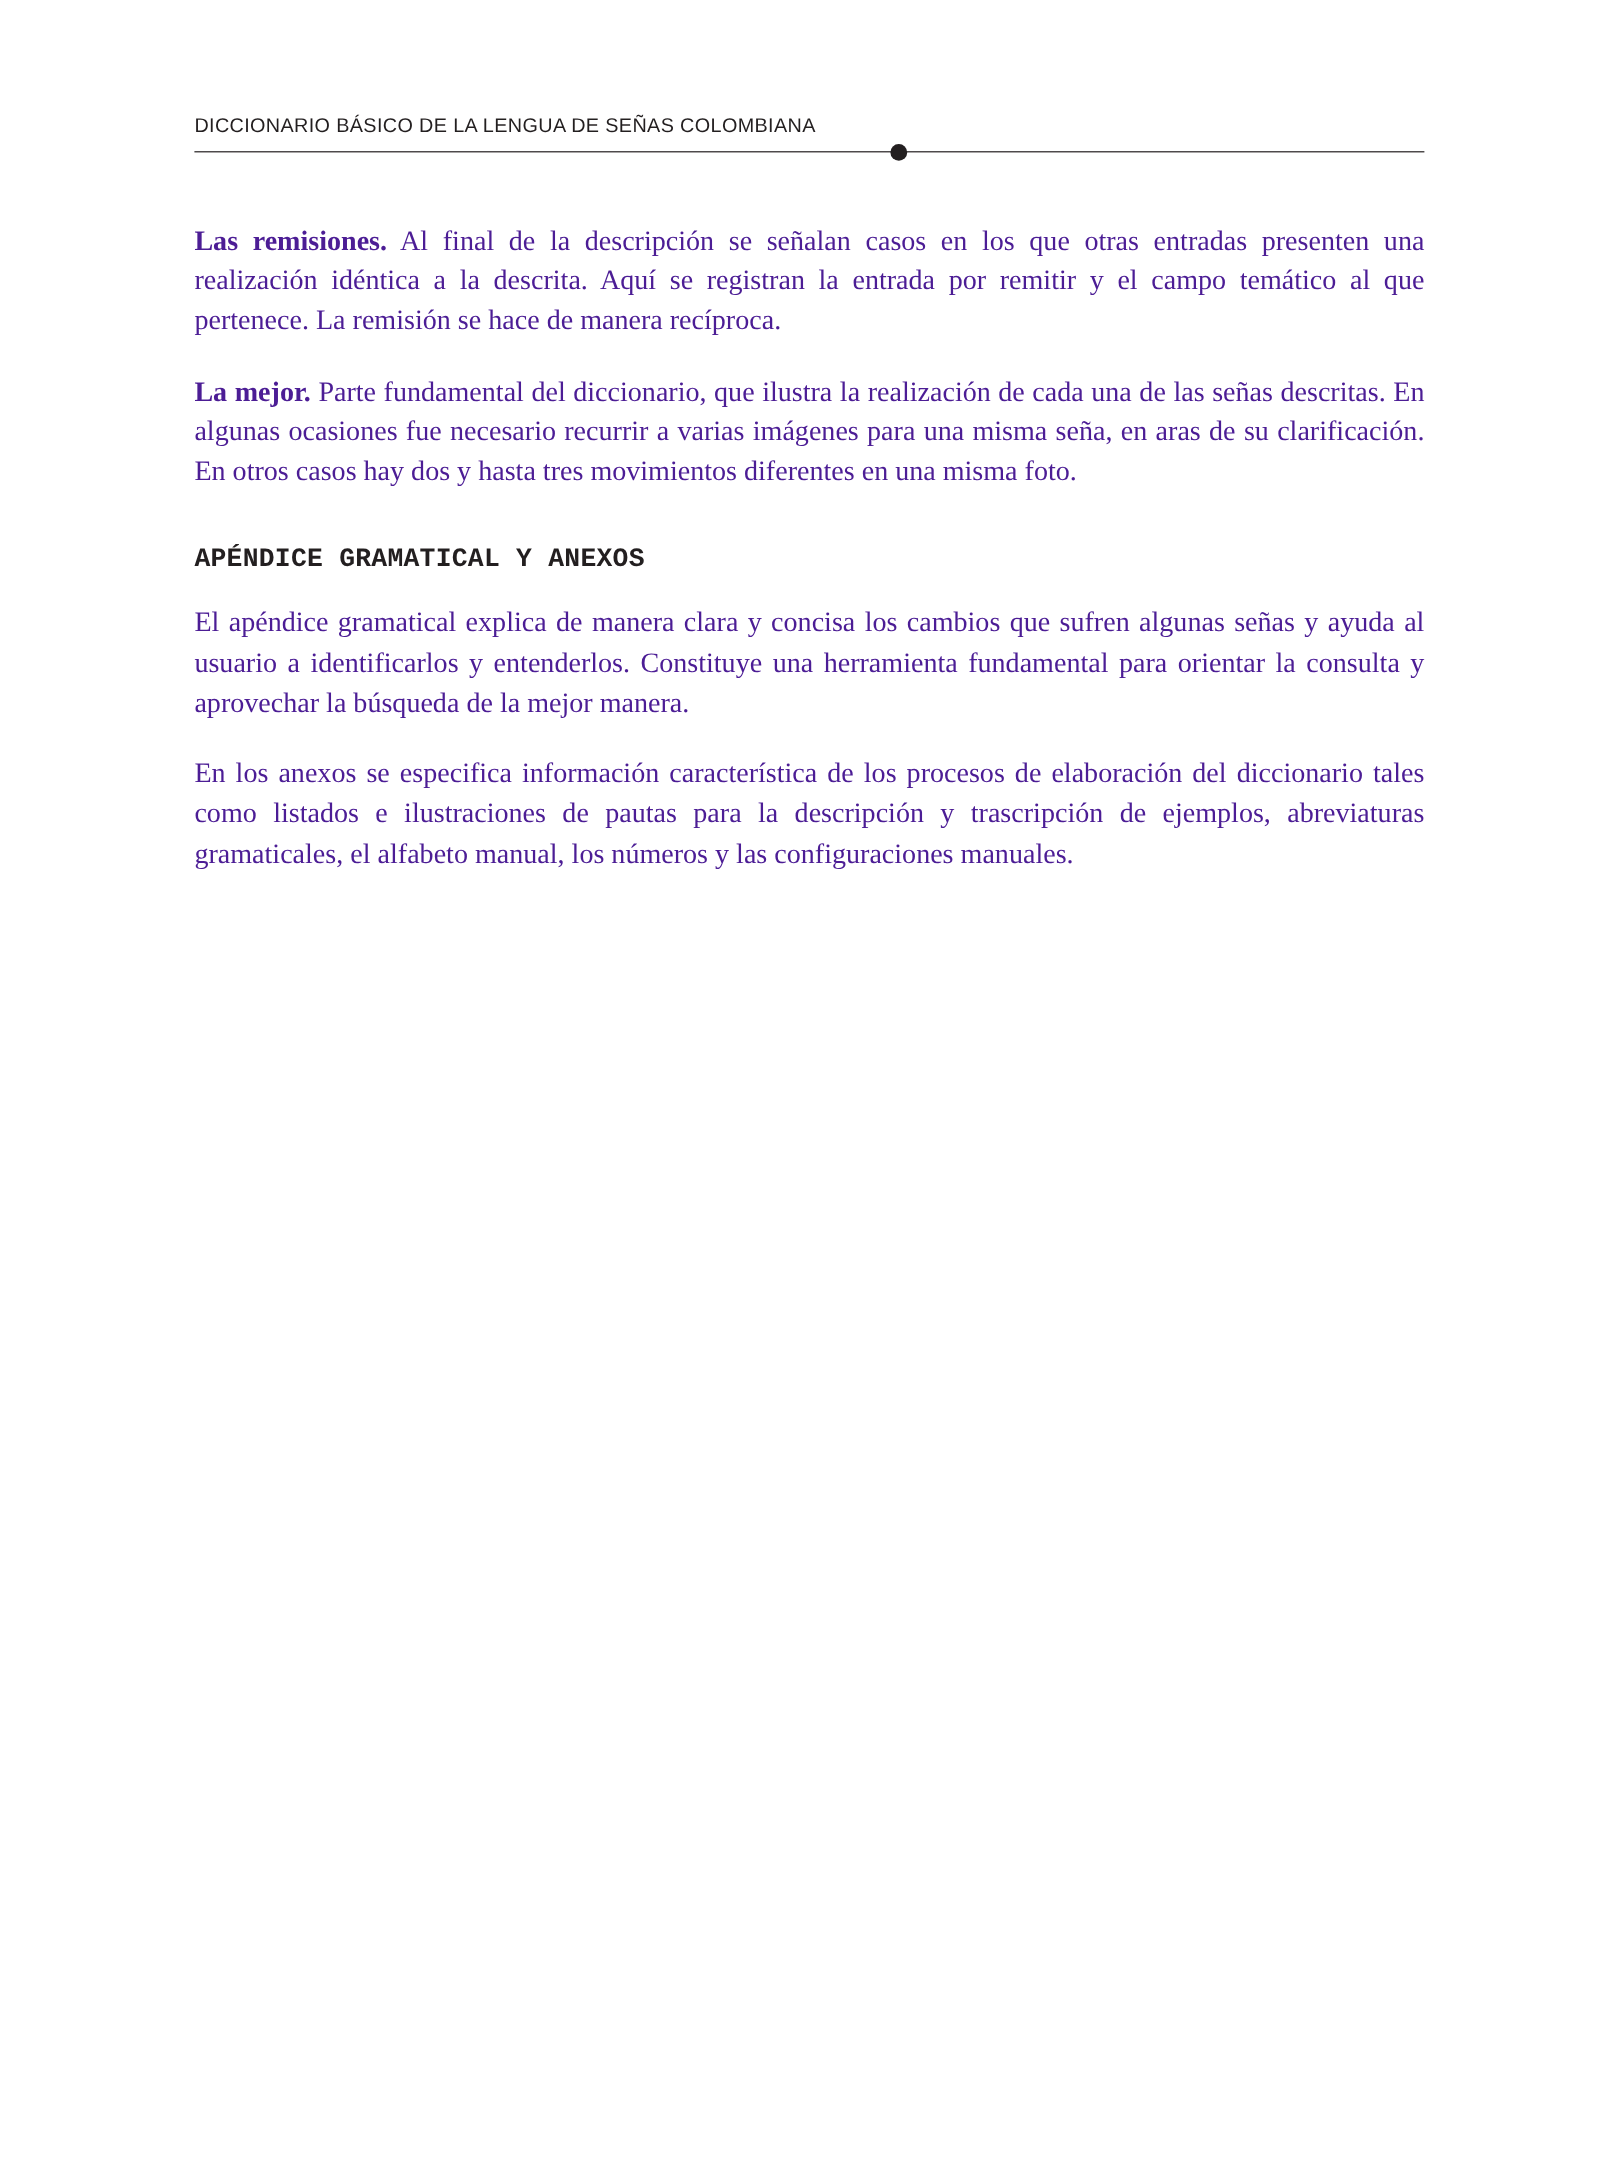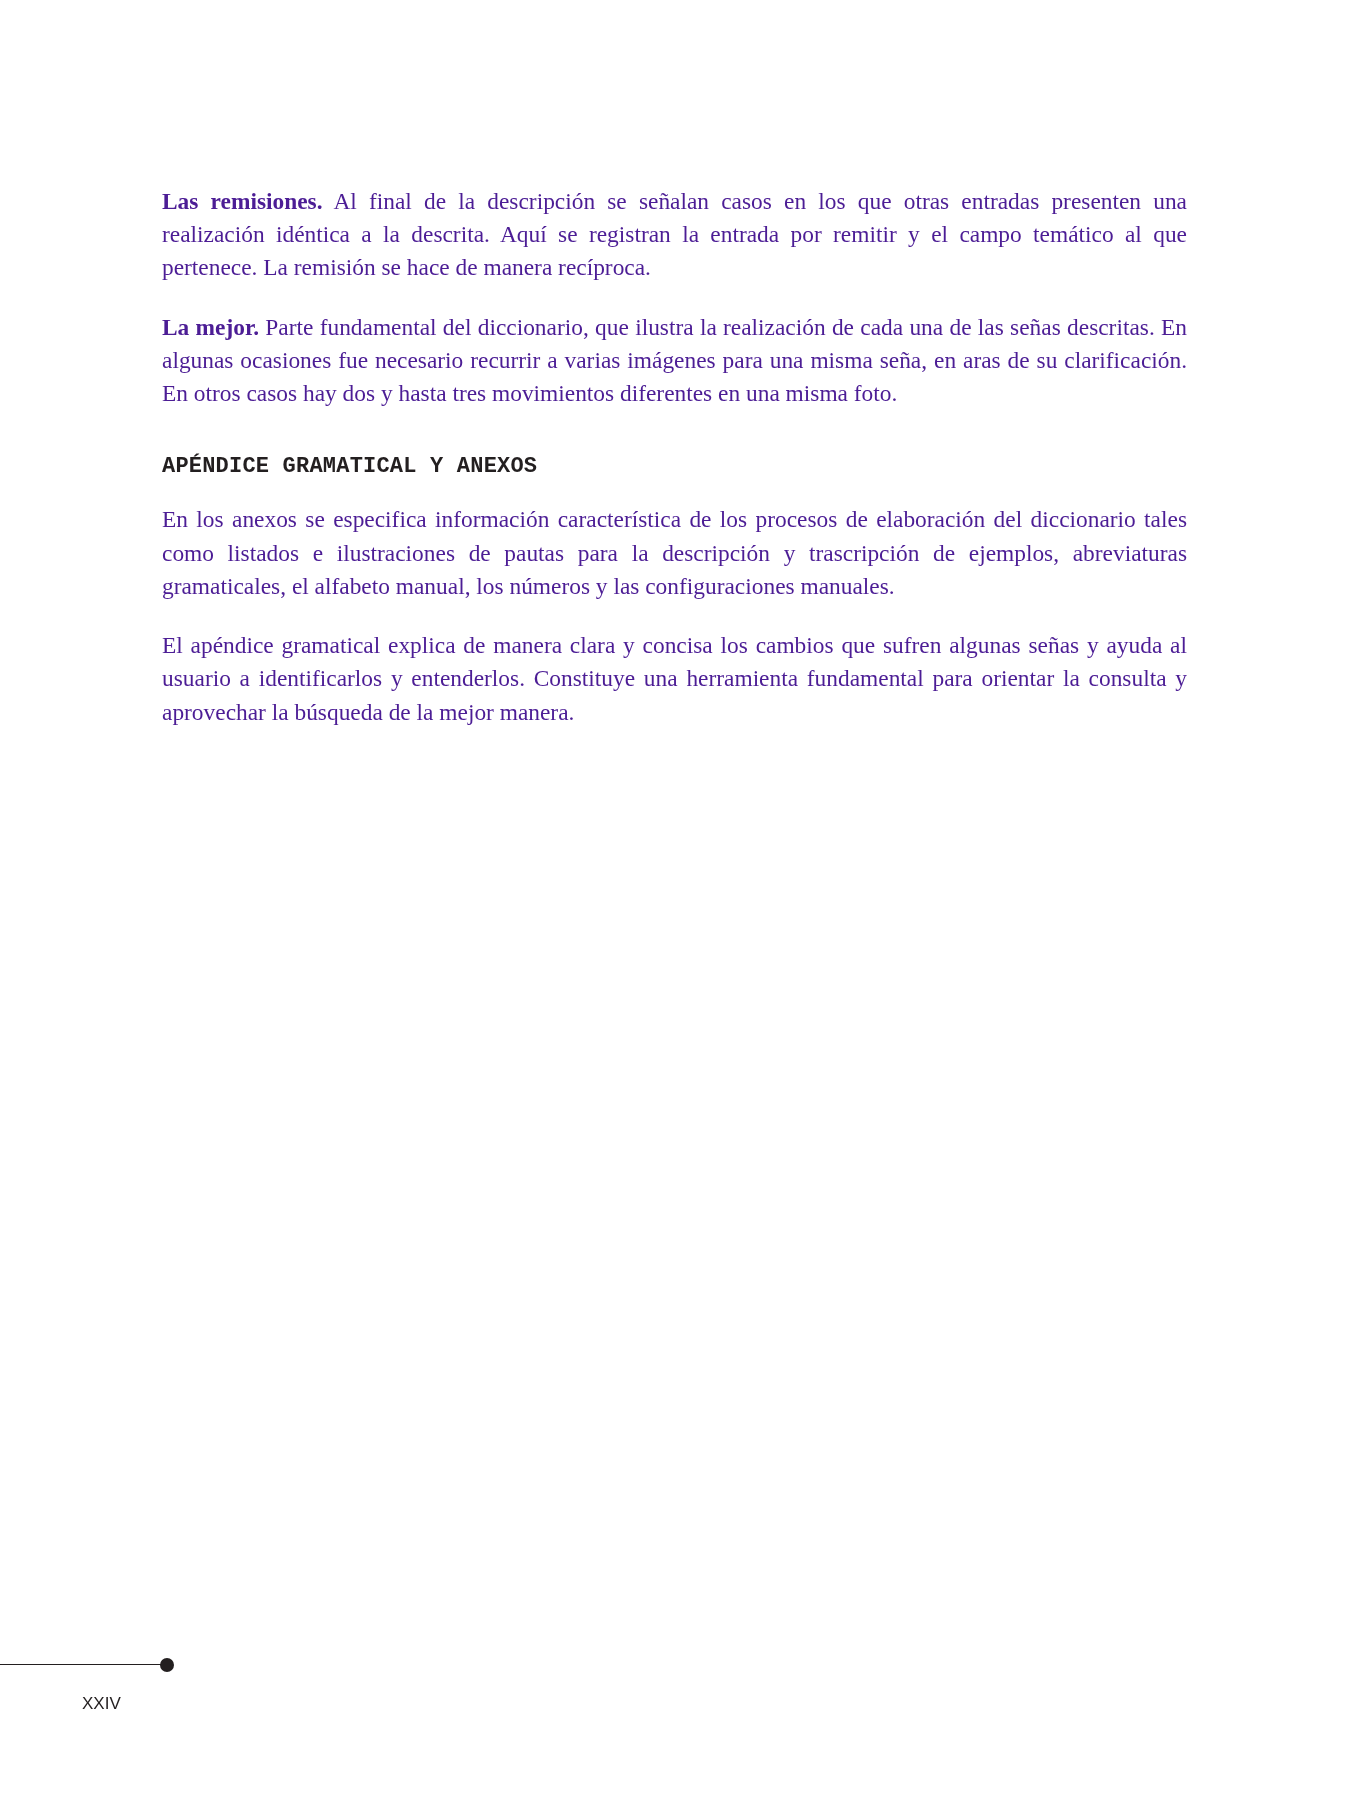--- a/index.html
+++ b/index.html
@@ -113,37 +113,37 @@
     font-family: "Liberation Sans", sans-serif;
     font-size: 17px;
     color: #231f20;
   }
 </style>
 </head>
 <body>
 
 <div class="page">
 
+  <div class="header">
+    <div class="header-title">DICCIONARIO BÁSICO DE LA LENGUA DE SEÑAS COLOMBIANA</div>
+    <div class="header-rule"></div>
+    <div class="header-dot"></div>
+  </div>
 
   <div class="content">
 
     <p class="para">
       <span class="lead">Las remisiones.</span><span> Al final de la descripción se señalan casos en los que otras entradas presenten una realización idéntica a la descrita. Aquí se registran la entrada por remitir y el campo temático al que pertenece. La remisión se hace de manera recíproca.</span>
     </p>
 
     <p class="para">
       <span class="lead">La mejor.</span><span> Parte fundamental del diccionario, que ilustra la realización de cada una de las señas descritas. En algunas ocasiones fue necesario recurrir a varias imágenes para una misma seña, en aras de su clarificación. En otros casos hay dos y hasta tres movimientos diferentes en una misma foto.</span>
     </p>
 
     <h2 class="section-title">APÉNDICE GRAMATICAL Y ANEXOS</h2>
 
+    <p class="para">El apéndice gramatical explica de manera clara y concisa los cambios que sufren algunas señas y ayuda al usuario a identificarlos y entenderlos. Constituye una herramienta fundamental para orientar la consulta y aprovechar la búsqueda de la mejor manera.</p>
     <p class="para">En los anexos se especifica información característica de los procesos de elaboración del diccionario tales como listados e ilustraciones de pautas para la descripción y trascripción de ejemplos, abreviaturas gramaticales, el alfabeto manual, los números y las configuraciones manuales.</p>
-    <p class="para">El apéndice gramatical explica de manera clara y concisa los cambios que sufren algunas señas y ayuda al usuario a identificarlos y entenderlos. Constituye una herramienta fundamental para orientar la consulta y aprovechar la búsqueda de la mejor manera.</p>
 
   </div>
 
-  <div class="footer">
-    <div class="footer-rule"></div>
-    <div class="footer-dot"></div>
-    <div class="folio">XXIV</div>
-  </div>
 
 </div>
 
 </body></html>

